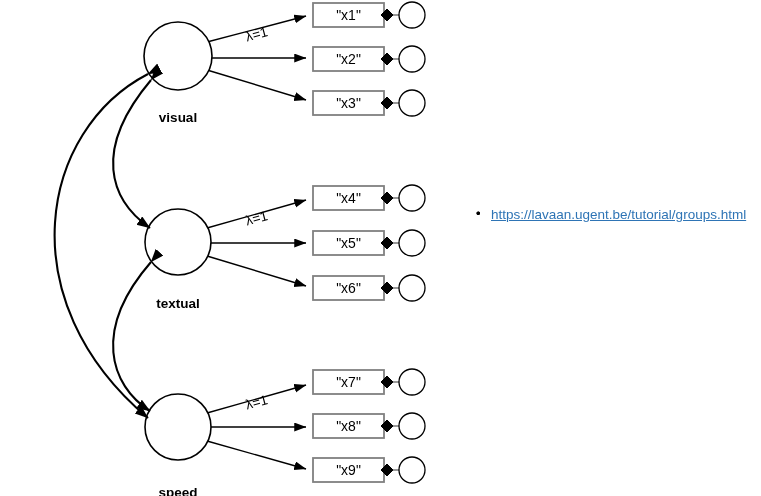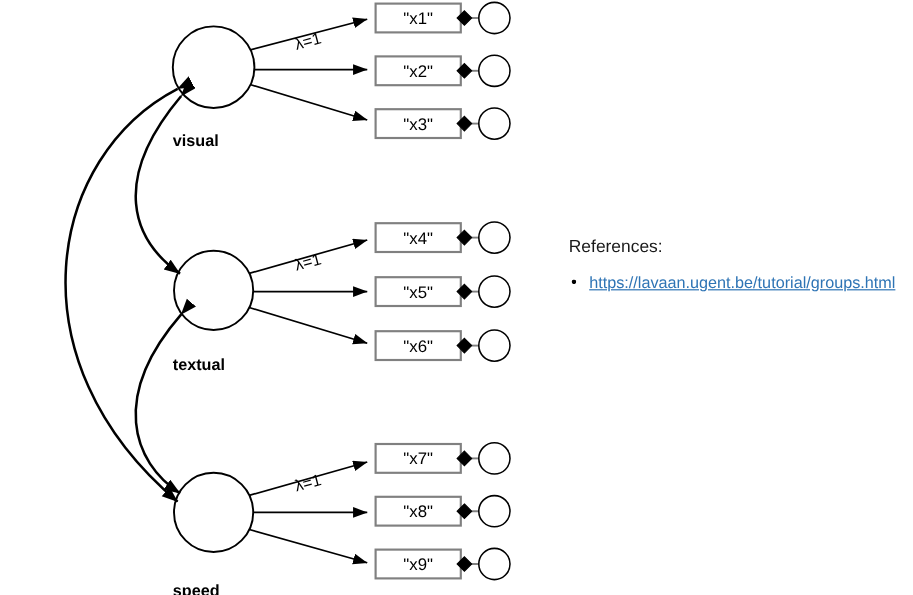--- a/index.html
+++ b/index.html
@@ -59,20 +59,21 @@
     fill: #000000;
     stroke: #000000;
     stroke-width: 1;
   }
   .factor-label {
     position: absolute;
     font-family: "Liberation Sans", sans-serif;
     font-size: 13.5px;
     font-weight: bold;
     color: #000000;
+    text-align: center;
     white-space: nowrap;
   }
   .indicator-label {
     position: absolute;
     font-family: "Liberation Sans", sans-serif;
     font-size: 14px;
     color: #000000;
     text-align: center;
     white-space: nowrap;
     line-height: 1;
@@ -231,21 +232,20 @@
 
   <div class="indicator-label" style="left:313px; top:191px; width:71px;">"x4"</div>
   <div class="indicator-label" style="left:313px; top:236px; width:71px;">"x5"</div>
   <div class="indicator-label" style="left:313px; top:281px; width:71px;">"x6"</div>
 
   <div class="indicator-label" style="left:313px; top:375px; width:71px;">"x7"</div>
   <div class="indicator-label" style="left:313px; top:419px; width:71px;">"x8"</div>
   <div class="indicator-label" style="left:313px; top:463px; width:71px;">"x9"</div>
 
   <div id="references">
-    <p id="references-title">References:</p>
     <ul id="references-list">
       <li>
         <span class="bullet">•</span>
       </li>
       <li>
         <span class="bullet">•</span>
         <a href="#">https://lavaan.ugent.be/tutorial/groups.html</a>
       </li>
     </ul>
   </div>

